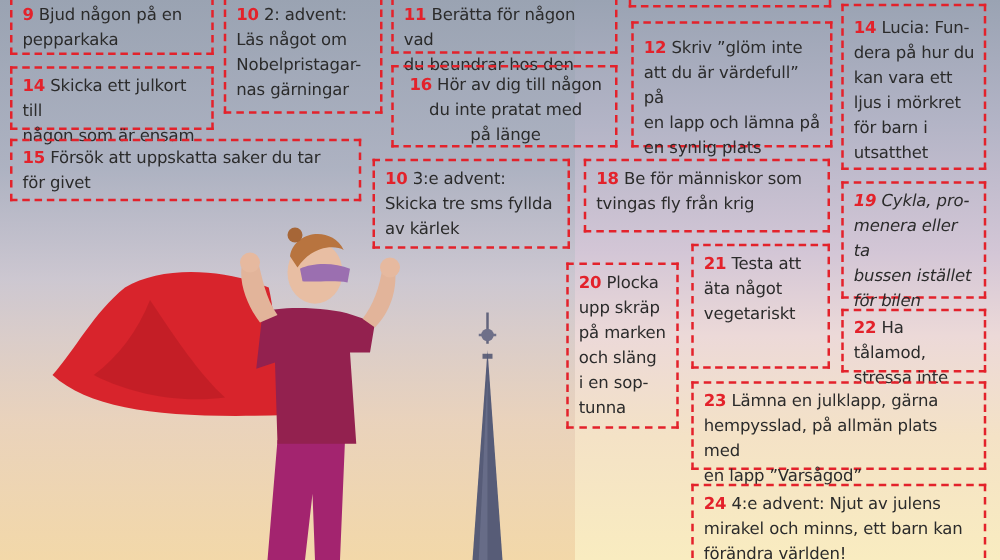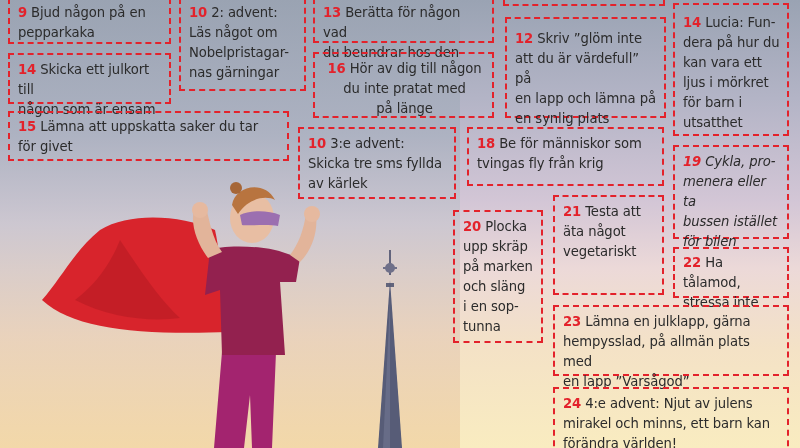--- a/index.html
+++ b/index.html
@@ -69,21 +69,21 @@
 </div>
 
 <div class="box" style="left:179px; top:-2px; width:127px; height:93px;">
   <span class="num">10</span><span class="txt">2: advent:
 Läs något om
 Nobelpristagar-
 nas gärningar</span>
 </div>
 
 <div class="box" style="left:313px; top:-2px; width:181px; height:45px;">
-  <span class="num">13</span><span class="txt">Berätta för någon vad
+  <span class="num">11</span><span class="txt">Berätta för någon vad
 du beundrar hos den</span>
 </div>
 
 <div class="box" style="left:505px; top:17px; width:161px; height:101px; padding-top:10px;">
   <span class="num">12</span><span class="txt">Skriv ”glöm inte
 att du är värdefull” på
 en lapp och lämna på
 en synlig plats</span>
 </div>
 
@@ -95,21 +95,21 @@
 för barn i
 utsatthet</span>
 </div>
 
 <div class="box" style="left:8px; top:53px; width:163px; height:51px; padding-top:5px;">
   <span class="num">14</span><span class="txt">Skicka ett julkort till
 någon som är ensam</span>
 </div>
 
 <div class="box" style="left:8px; top:111px; width:281px; height:50px; padding-top:4px;">
-  <span class="num">15</span><span class="txt">Lämna att uppskatta saker du tar
+  <span class="num">15</span><span class="txt">Försök att uppskatta saker du tar
 för givet</span>
 </div>
 
 <div class="box" style="left:313px; top:52px; width:181px; height:66px; padding-top:5px;text-align:center;">
   <span class="num">16</span><span class="txt">Hör av dig till någon
 du inte pratat med
 på länge</span>
 </div>
 
 <div class="box" style="left:298px; top:127px; width:158px; height:72px; padding-top:5px;">

